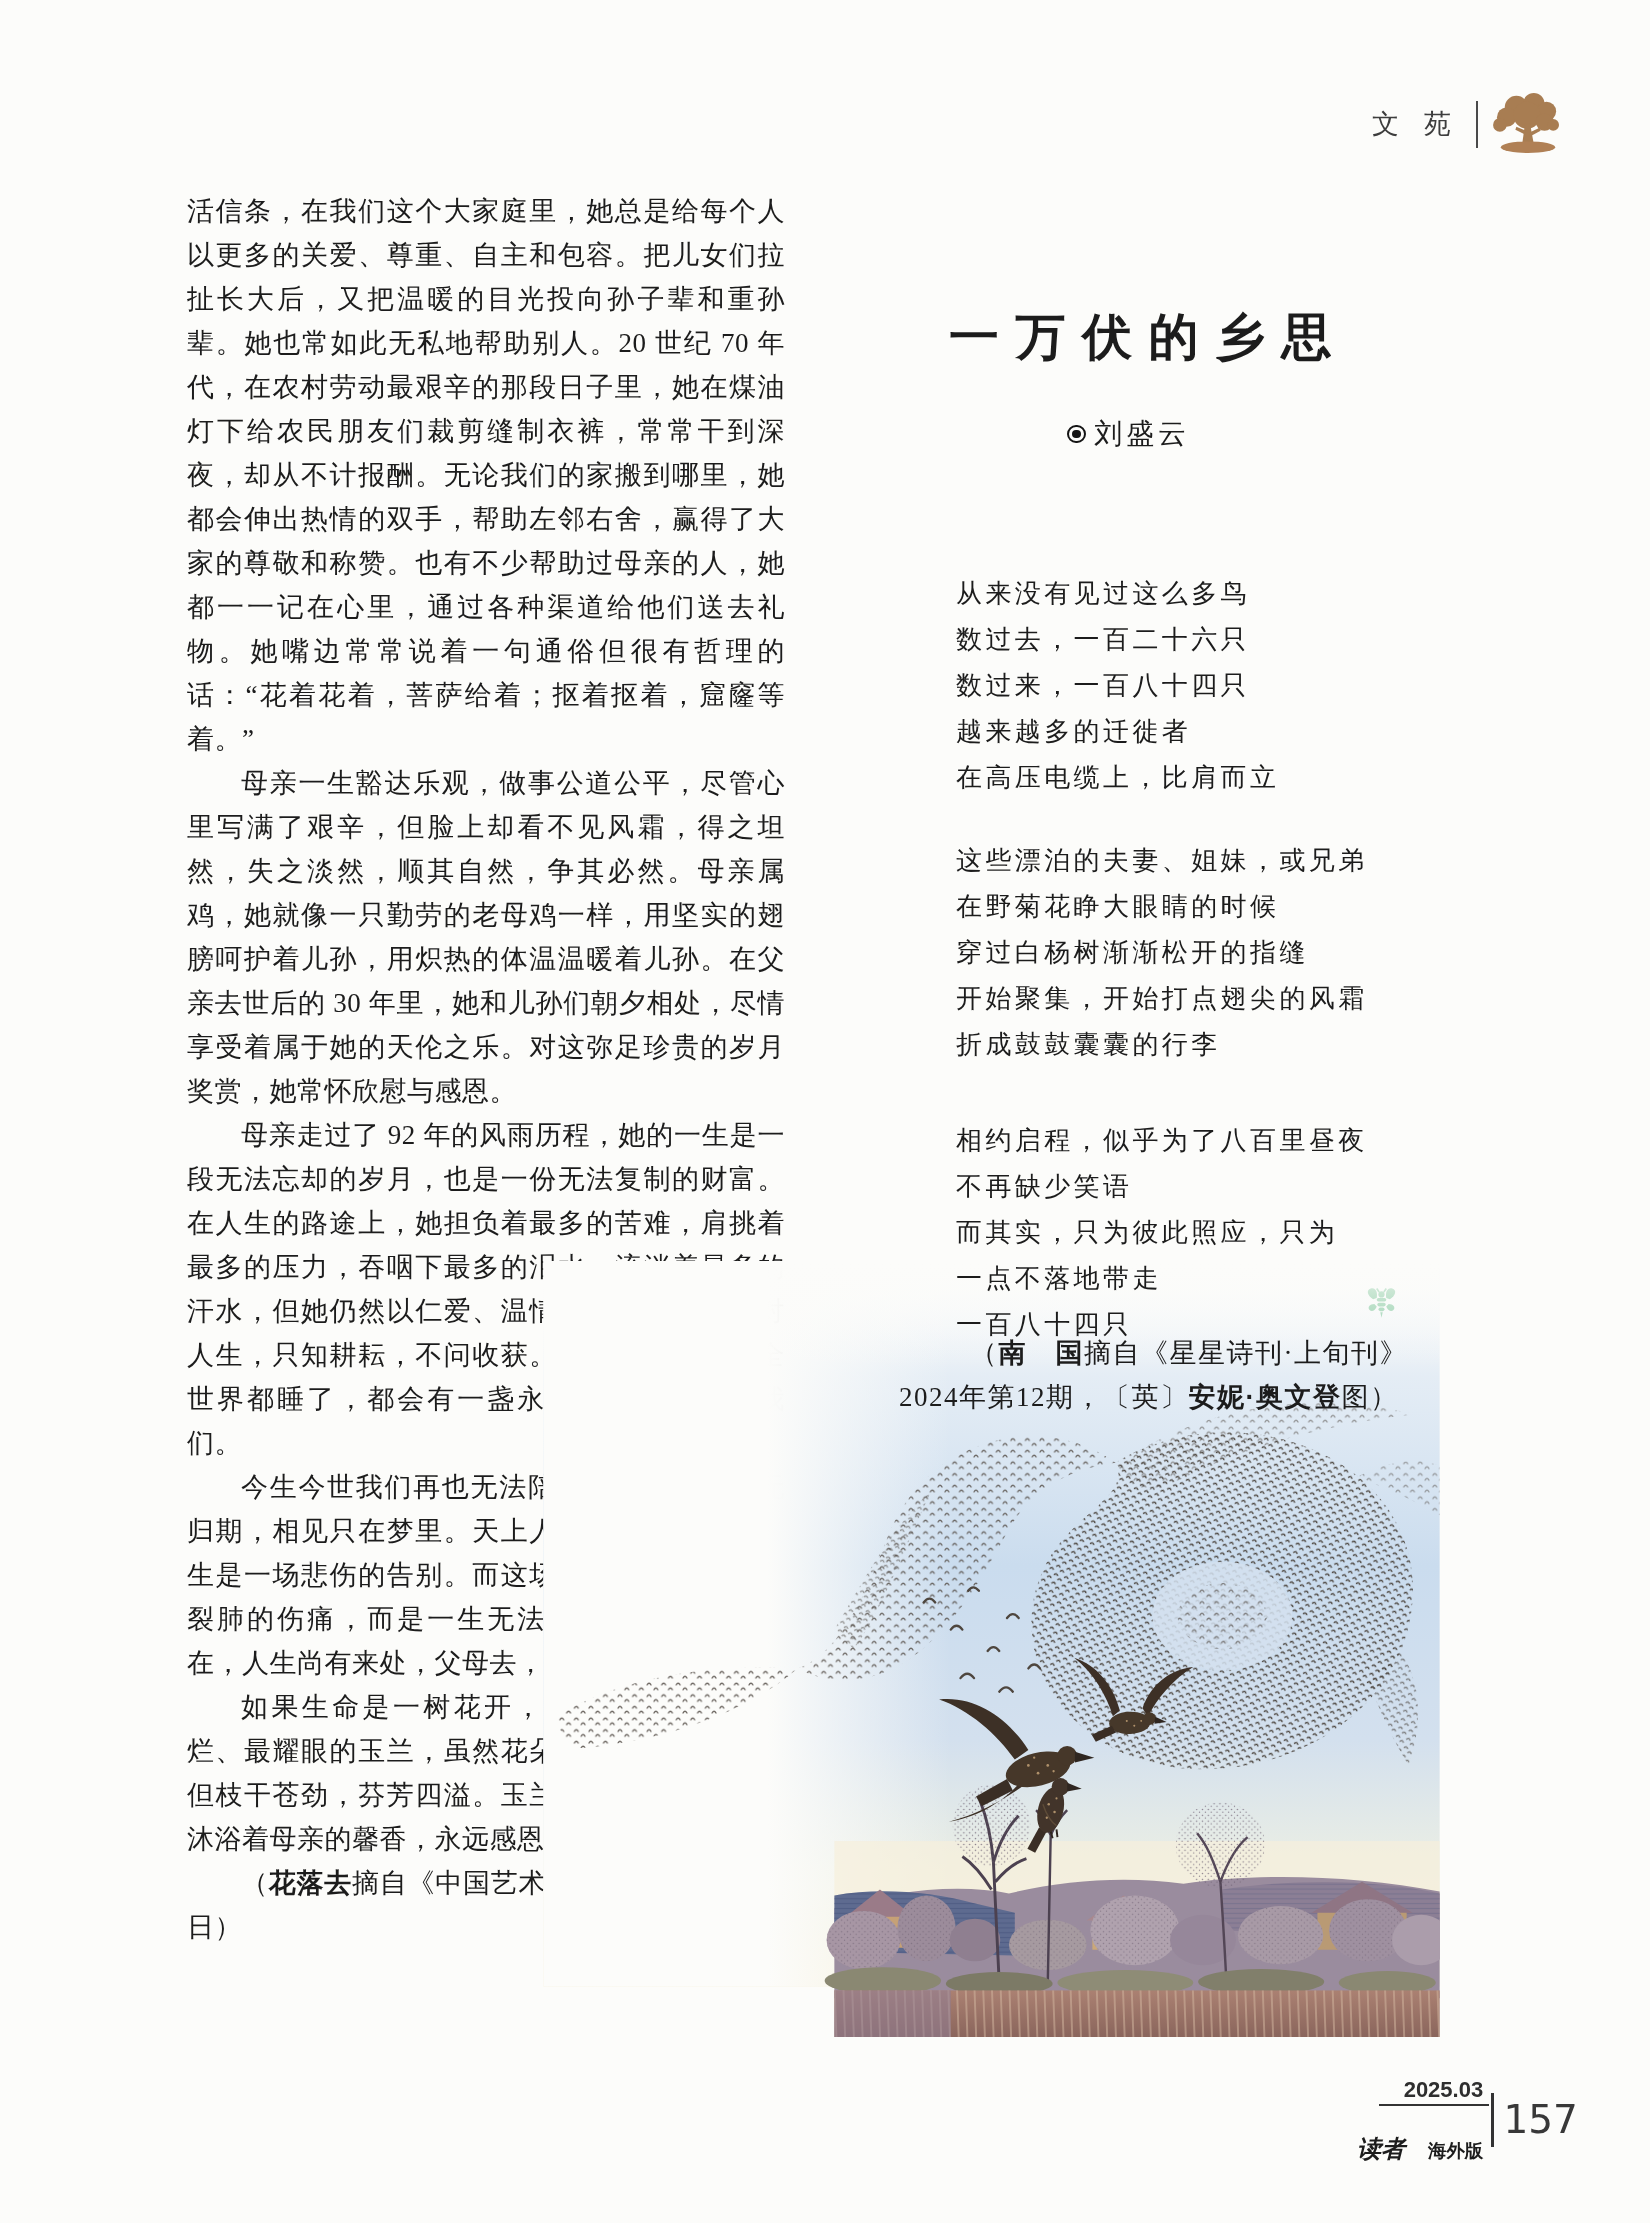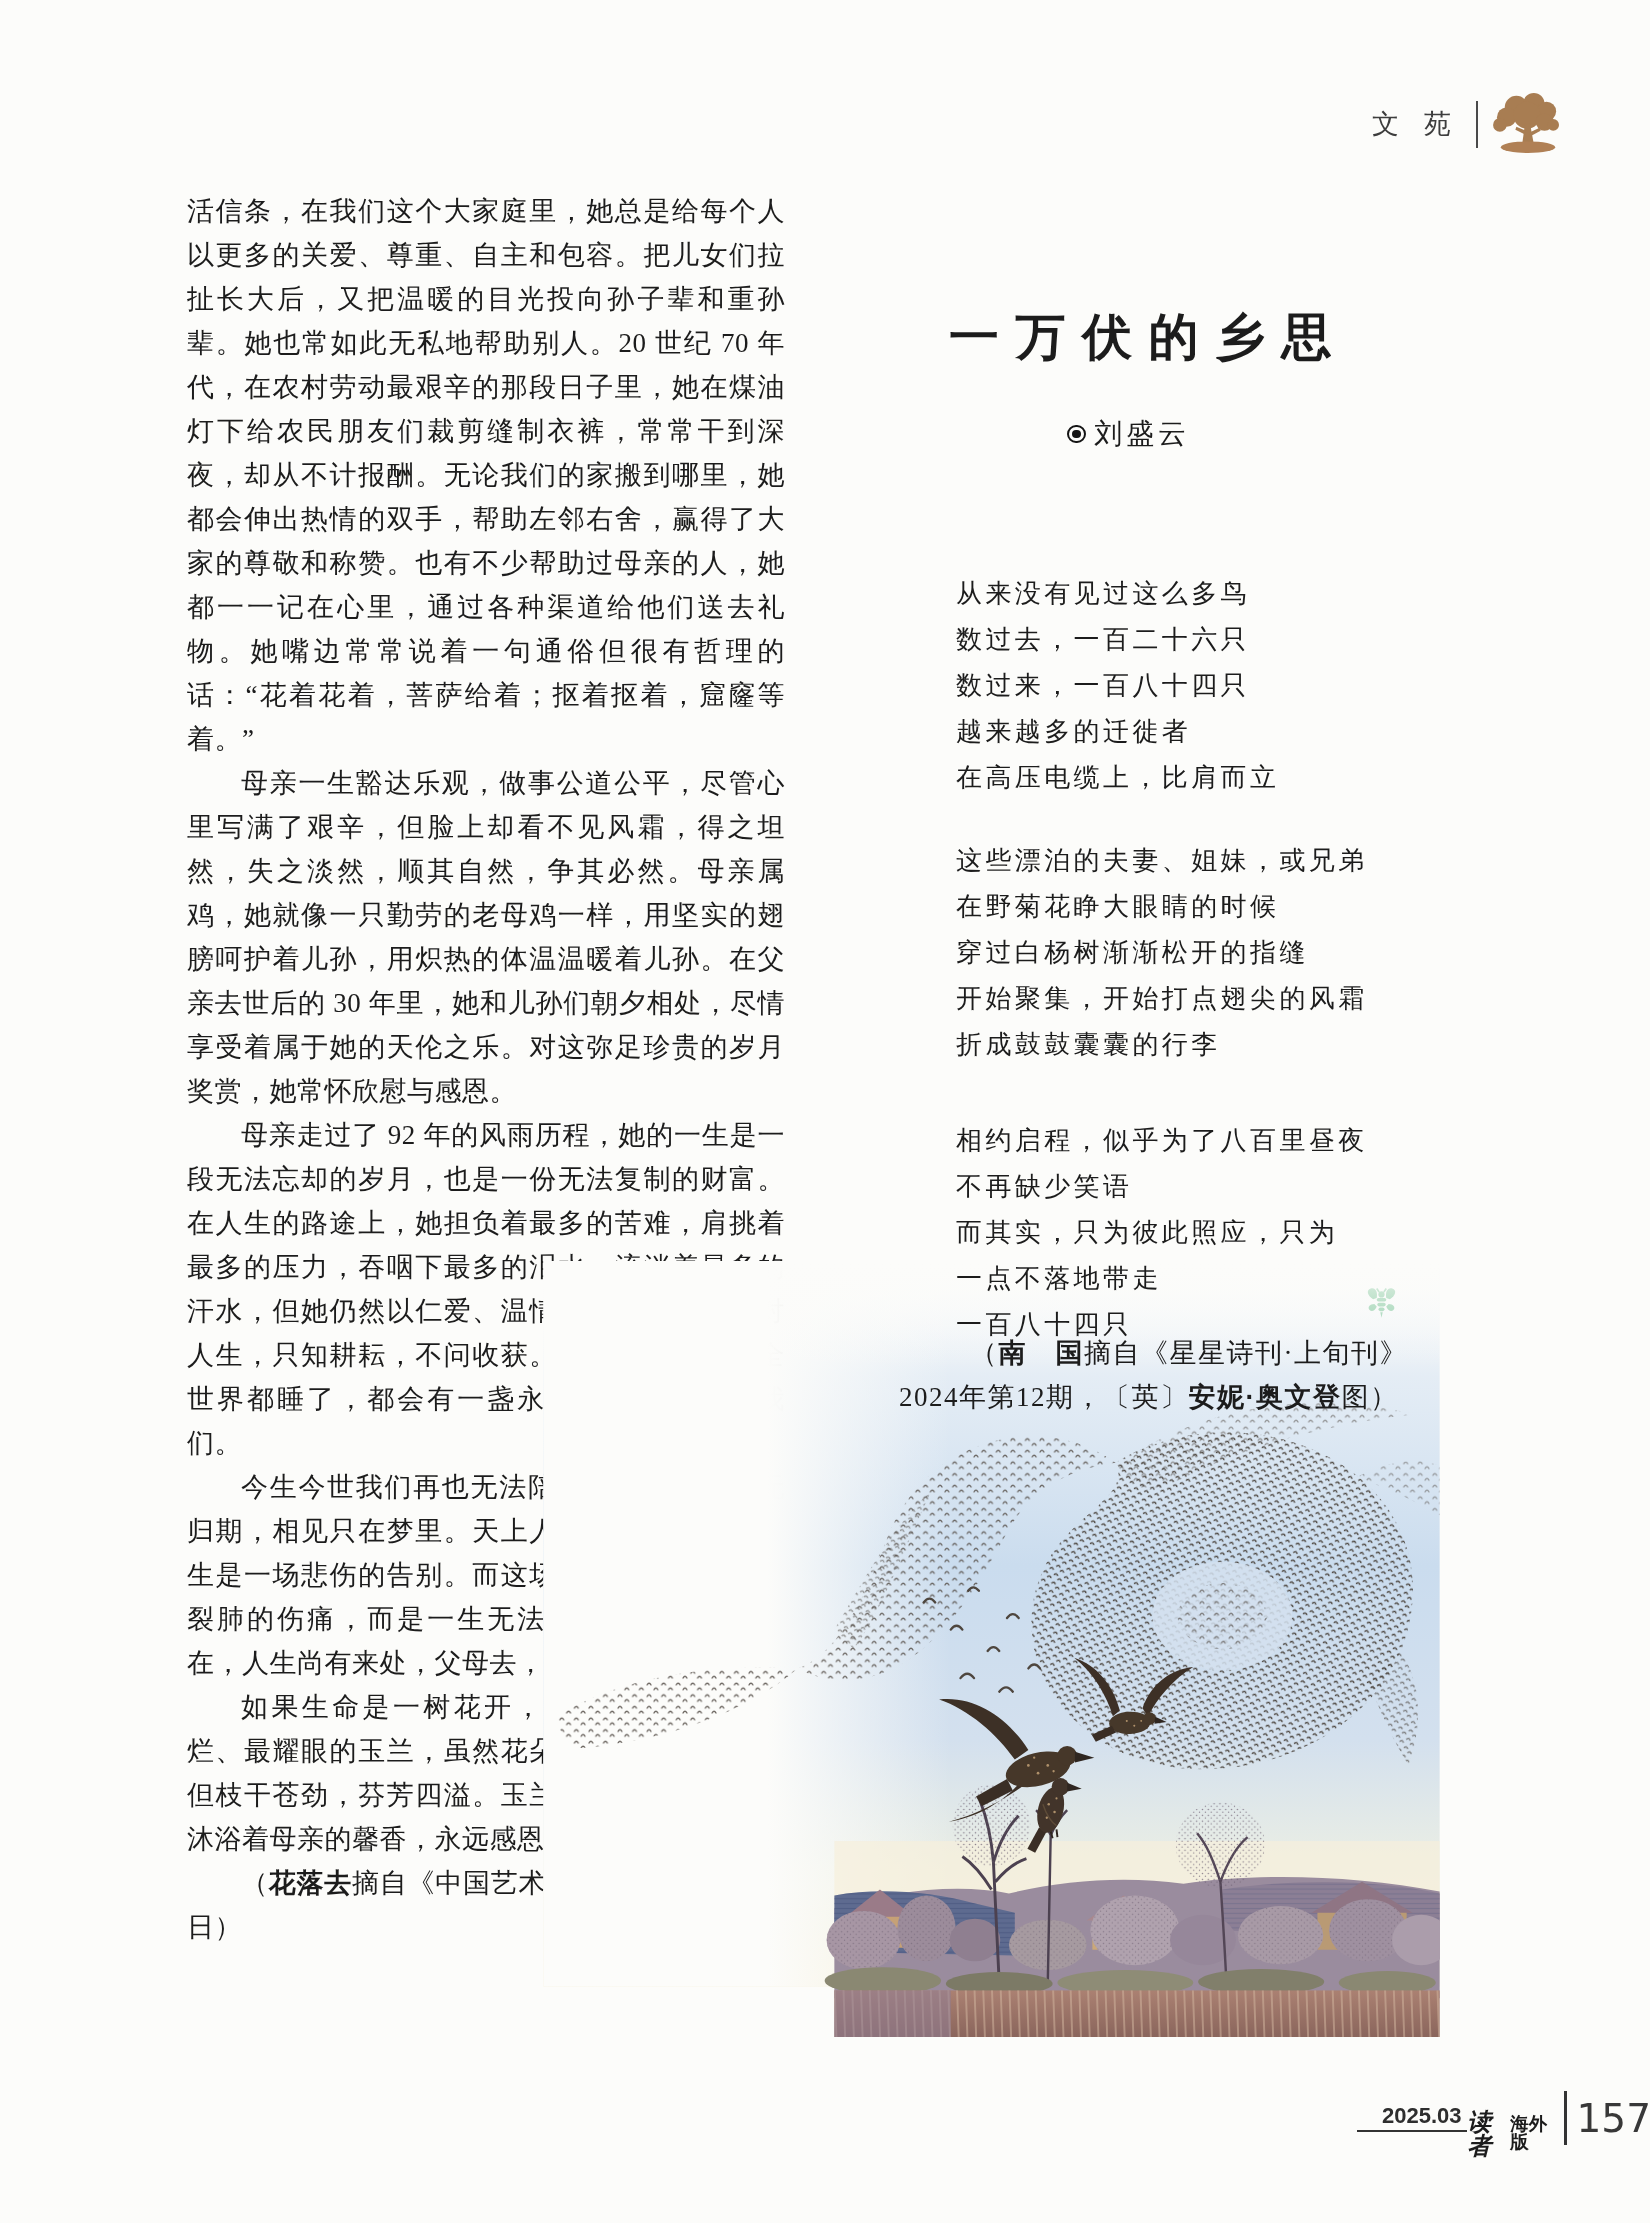--- a/index.html
+++ b/index.html
@@ -36,25 +36,25 @@
   .poem-line{height:46px;line-height:46px;white-space:nowrap;}
   .stanza-1{margin-bottom:37px;}
   .stanza-2{margin-bottom:50px;}
   .poem-credit{position:absolute;font-size:27px;letter-spacing:1.5px;white-space:nowrap;z-index:2;}
   .poem-credit-1{left:970px;top:1335px;}
   .poem-credit-2{left:899px;top:1379px;}
   
   .illus{position:absolute;left:543px;top:1261px;z-index:1;}
   
   .footer{position:absolute;left:1357px;top:2079px;display:flex;align-items:center;}
-  .issue-block{display:flex;align-items:center;}
+  .issue-block{display:flex;flex-direction:column;align-items:flex-end;}
   .issue{font-family:"Liberation Sans",sans-serif;font-size:22px;font-weight:600;color:#2e2e2e;
          border-bottom:2.9px solid #333;padding:0 5.8px 2.9px 25px;line-height:1;}
   .brandline{display:flex;align-items:baseline;padding:3.9px 5.8px 0 0;}
-  .brand{font-style:italic;font-weight:700;font-size:24px;line-height:1;margin-right:3px;}
+  .brand{font-style:italic;font-weight:700;font-size:24px;line-height:1;margin-right:23px;}
   .edition{font-family:"Liberation Sans",sans-serif;font-weight:700;font-size:18.4px;line-height:1;margin-top:32px;}
   .foot-divider{width:2.9px;height:54px;background:#333;margin:0 9.7px 0 1.9px;flex:none;}
   .pageno{font-family:"DejaVu Sans","Liberation Sans",sans-serif;font-size:39px;font-weight:500;color:#383838;line-height:1;}
 </style>
 </head>
 <body>
 
 <div class="page">
 
   <header class="banner">

